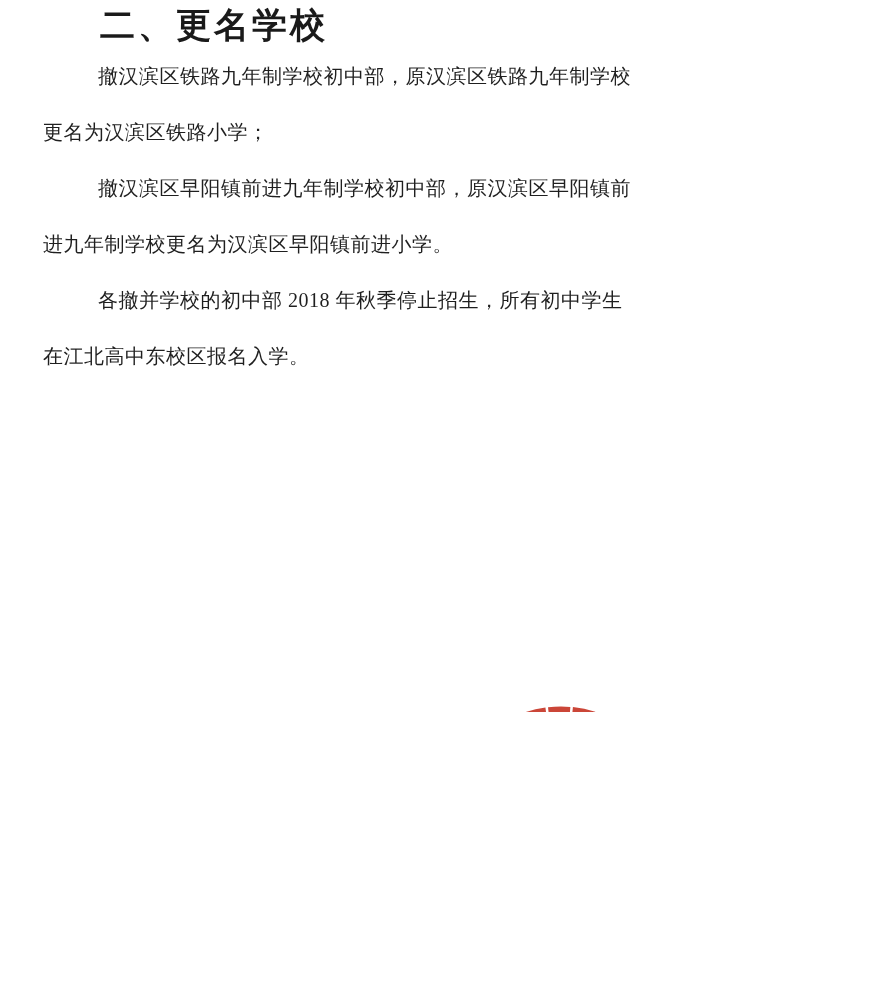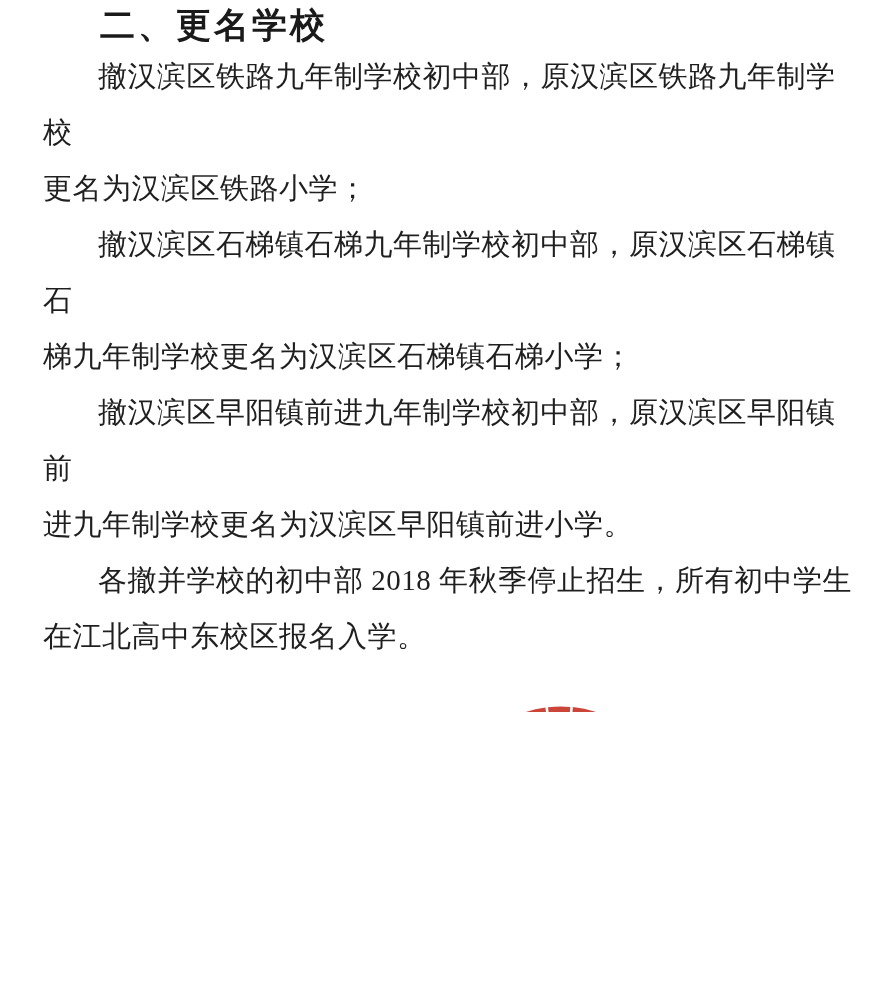--- a/index.html
+++ b/index.html
@@ -29,21 +29,21 @@
   }
   .body-text {
     position: absolute;
     top: 48px;
     left: 43px;
     width: 810px;
     color: #1f1f1f;
   }
   .body-text p {
     margin: 0;
-    font-size: 29px;
+    font-size: 20px;
     line-height: 56px;
     text-indent: 55px;
     white-space: pre-line;
     letter-spacing: 0.5px;
   }
   .signature {
     position: absolute;
     top: 784px;
     left: 445px;
     font-size: 29px;
@@ -99,22 +99,20 @@
 </head>
 <body>
 
 <div class="page">
 
   <h2 class="heading">二、更名学校</h2>
 
   <div class="body-text">
     <p>撤汉滨区铁路九年制学校初中部，原汉滨区铁路九年制学校
 更名为汉滨区铁路小学；</p>
-    <p>撤汉滨区石梯镇石梯九年制学校初中部，原汉滨区石梯镇石
-梯九年制学校更名为汉滨区石梯镇石梯小学；</p>
     <p>撤汉滨区早阳镇前进九年制学校初中部，原汉滨区早阳镇前
 进九年制学校更名为汉滨区早阳镇前进小学。</p>
     <p>各撤并学校的初中部 2018 年秋季停止招生，所有初中学生
 在江北高中东校区报名入学。</p>
   </div>
 
   <svg class="seal" viewBox="0 0 240 248" xmlns="http://www.w3.org/2000/svg">
     <defs>
       <path id="ringPath" d="M 51.2 172.2 A 84 84 0 1 1 188.8 172.2" fill="none"></path>
       <path id="codePath" d="M 47.8 188.9 A 97 97 0 0 0 192.2 188.9" fill="none"></path>

